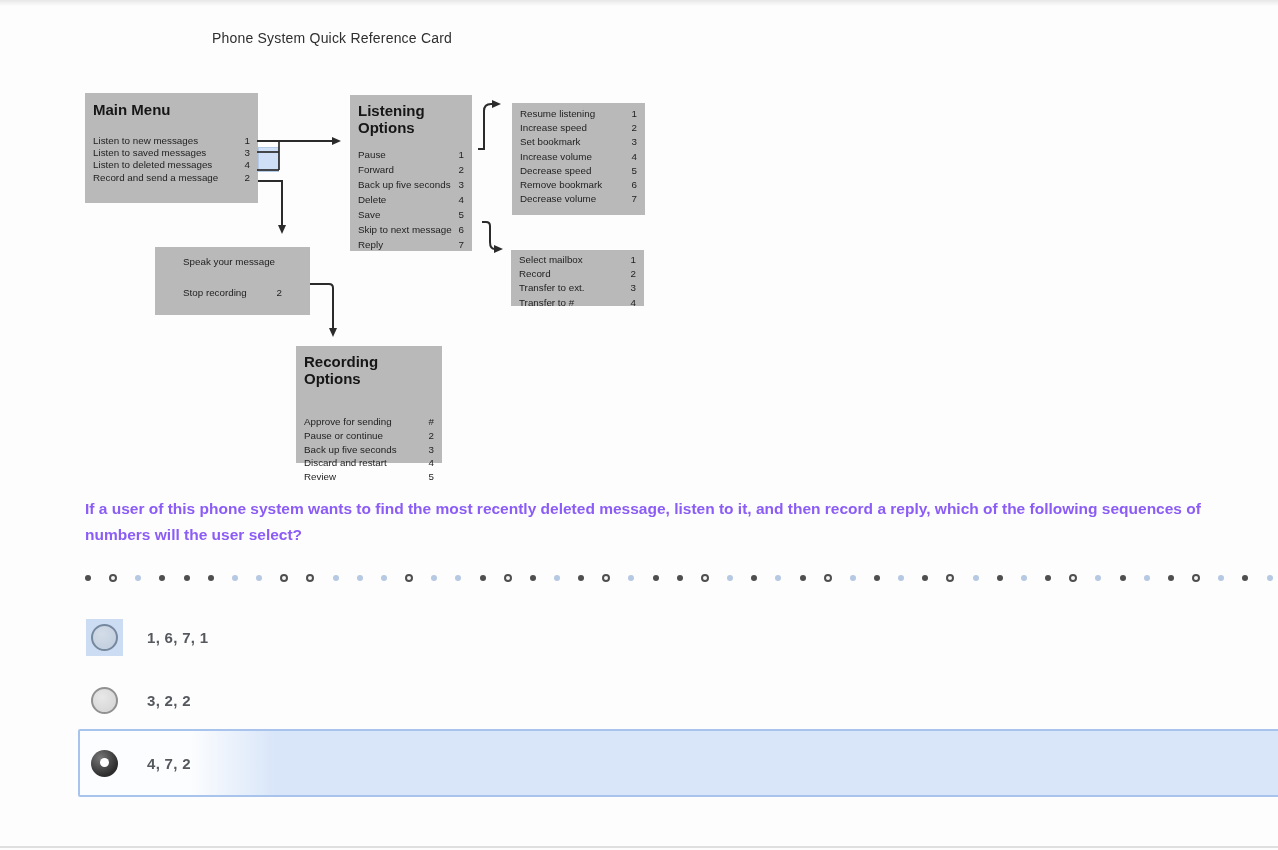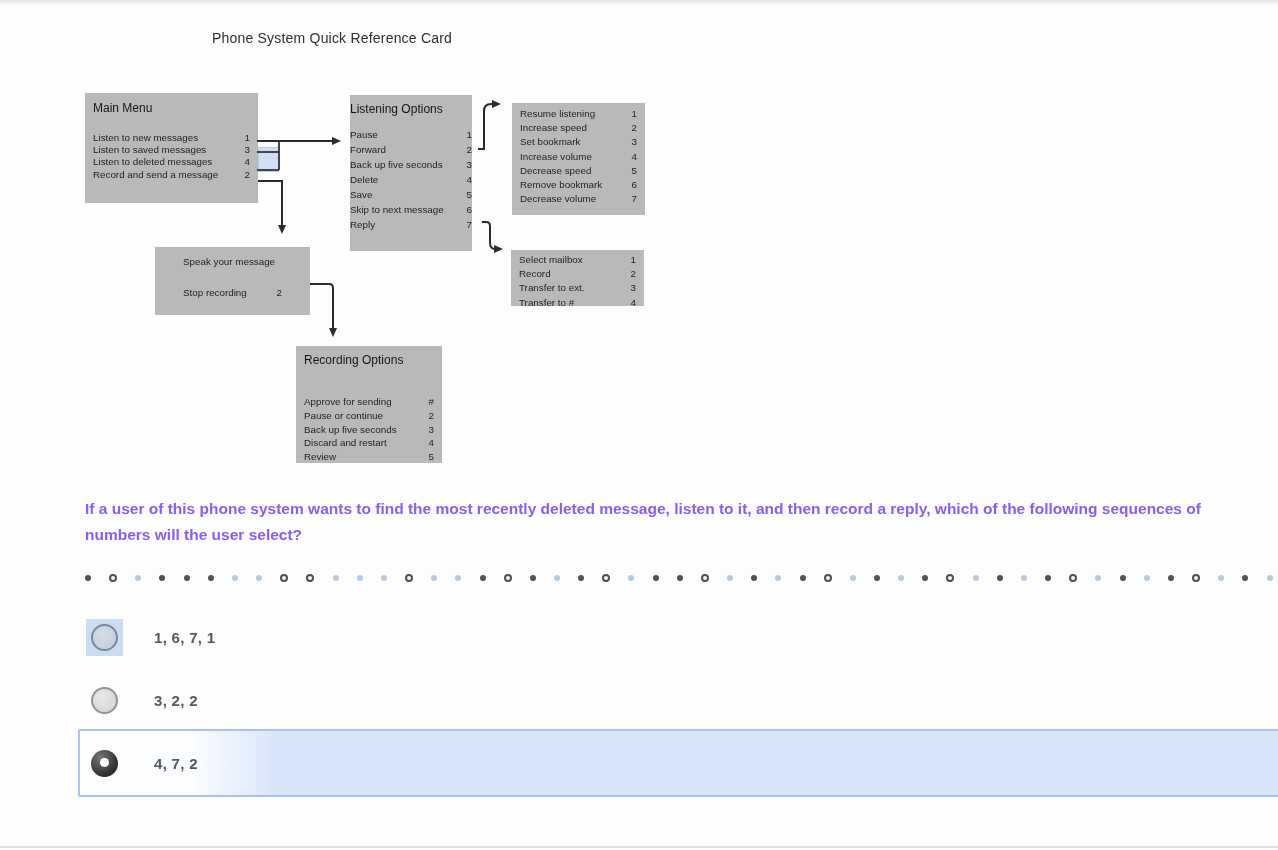--- a/index.html
+++ b/index.html
@@ -5,29 +5,29 @@
   html,body{margin:0;padding:0;background:#ffffff;}
   .canvas{position:relative;width:1278px;height:850px;background:#fdfdfd;overflow:hidden;
           font-family:"Liberation Sans",sans-serif;}
   .top-band{position:absolute;top:0;left:0;right:0;height:6px;
             background:linear-gradient(#e7e7e7,rgba(255,255,255,0));}
 
   
   .card-title{position:absolute;left:212px;top:30px;font-size:14px;color:#2f2f2f;
               font-weight:500;letter-spacing:.2px;}
   .dbox{position:absolute;background:#b9b9b9;color:#1e1e1e;box-sizing:border-box;}
-  .dbox-title{font-size:12px;font-weight:400;color:#161616;}
+  .dbox-title{font-size:15px;font-weight:700;color:#161616;}
   .drow{display:flex;justify-content:space-between;white-space:nowrap;font-size:9.8px;}
   .drow .k{margin-left:6px;}
 
   .b-main{left:85px;top:93px;width:173px;height:110px;padding:8px 8px;}
   .b-main .rows{margin-top:17px;}
   .b-main .drow{line-height:12.2px;}
 
-  .b-listen{left:350px;top:95px;width:122px;height:156px;padding:7px 0;}
+  .b-listen{left:350px;top:95px;width:122px;height:156px;padding:7px 8px;}
   .b-listen .rows{margin-top:11px;}
   .b-listen .drow{line-height:15px;}
 
   .b-lsub{left:512px;top:103px;width:133px;height:112px;padding:4px 8px;}
   .b-lsub .drow{line-height:14.2px;}
 
   .b-rsub{left:511px;top:250px;width:133px;height:56px;padding:3px 8px;}
   .b-rsub .drow{line-height:14.2px;}
 
   .b-speak{left:155px;top:247px;width:155px;height:68px;padding:8px 28px;}
@@ -62,21 +62,21 @@
   .opt{position:absolute;left:86px;display:flex;align-items:center;cursor:pointer;}
   .radio-cell{width:37px;height:37px;display:flex;align-items:center;justify-content:center;}
   .radio-cell.focused{background:#cbdcf3;}
   .radio{width:27px;height:27px;border-radius:50%;box-sizing:border-box;}
   .radio.r-blue{border:2px solid #76889e;background:radial-gradient(circle at 40% 35%,#d3dce8,#bfccdd);}
   .radio.r-gray{border:2px solid #919191;background:radial-gradient(circle at 40% 35%,#e8e8e8,#d2d2d2);}
   .radio.r-selected{position:relative;border:none;
         background:radial-gradient(circle at 35% 30%,#777,#2c2c2c 70%);}
   .radio.r-selected::after{content:"";position:absolute;left:9px;top:8px;width:9px;height:9px;
         border-radius:50%;background:#fff;}
-  .opt-label{margin-left:31px;font-size:15px;font-weight:600;color:#55595e;letter-spacing:.3px;}
+  .opt-label{margin-left:24px;font-size:15px;font-weight:600;color:#55595e;letter-spacing:.3px;}
   .bottom-divider{position:absolute;left:0;top:846px;width:100%;height:2px;background:#dfdfdf;}
 </style>
 </head>
 <body>
 
 <div class="canvas">
   <div class="top-band"></div>
 
   <div class="card-title">Phone System Quick Reference Card</div>
 

